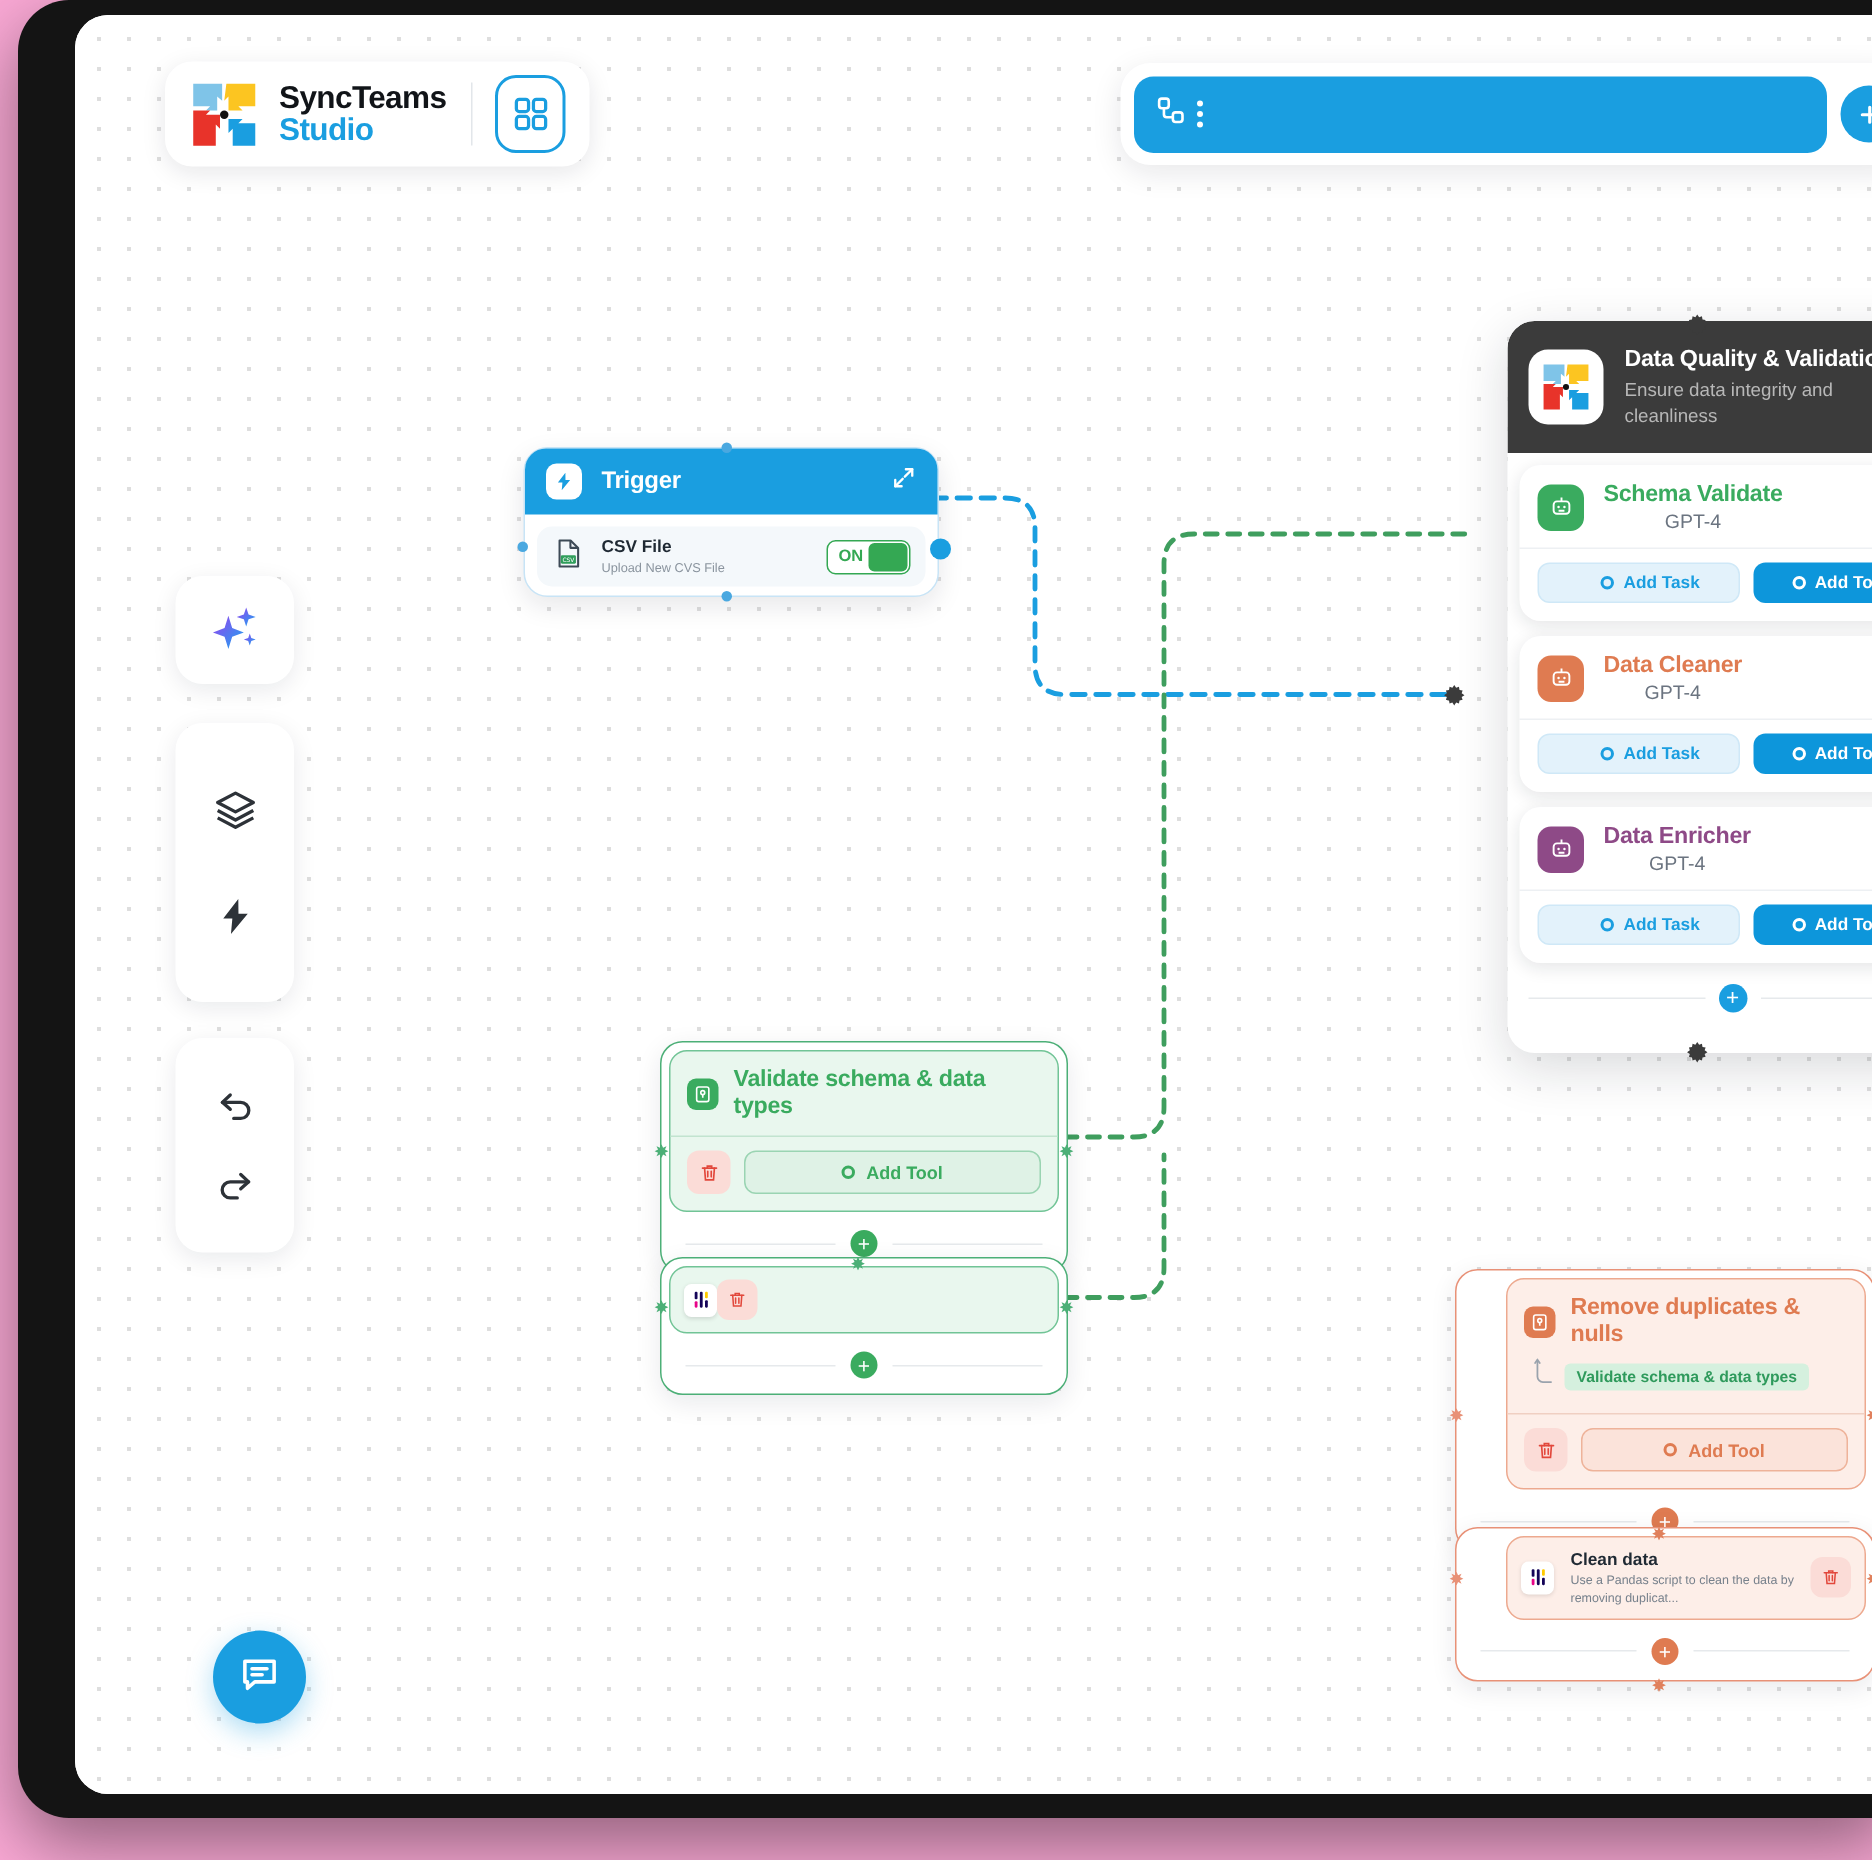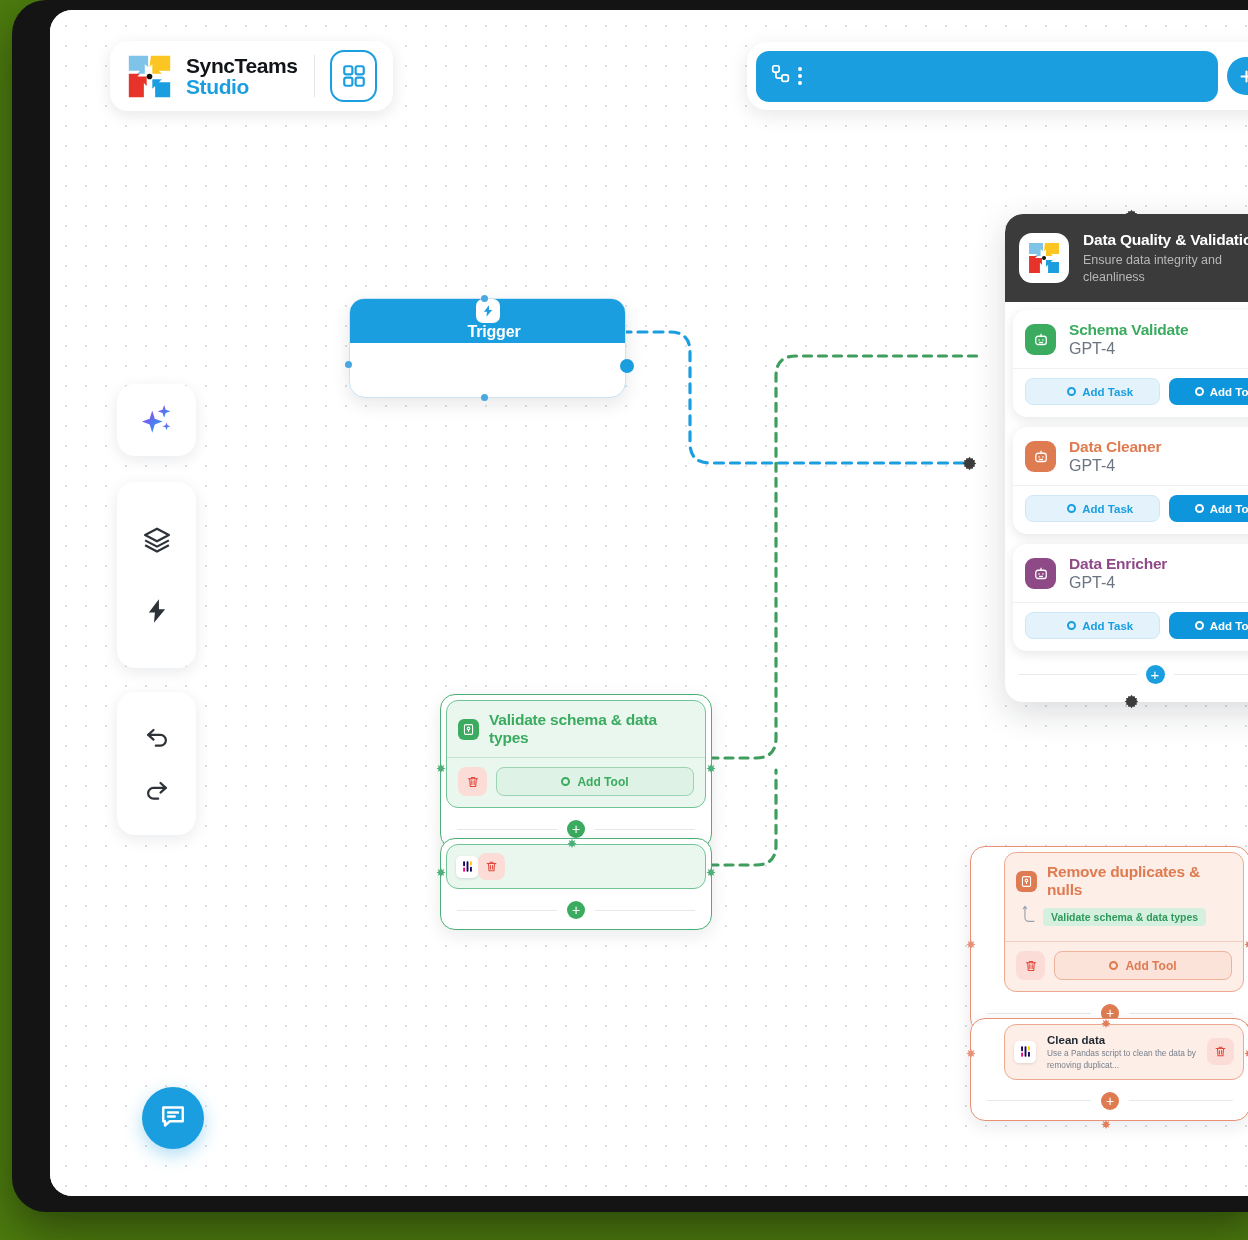--- a/index.html
+++ b/index.html
@@ -2,21 +2,21 @@
 <html><head>
 <meta charset="utf-8">
 <style>
   * { box-sizing: border-box; margin: 0; padding: 0; }
   html, body {
     width: 1248px; height: 1240px;
     background: #ffffff;
     font-family: "Liberation Sans", sans-serif;
     overflow: hidden;
   }
-  #root { position: relative; width: 1248px; height: 1240px; background:#4d7c0f; }
+  #root { position: relative; width: 1248px; height: 1240px; background:#f9a8d4; }
 
   
   .frame {
     position: absolute;
     left: 12px; top: 0px; width: 1248px; height: 1212px;
     background: #141414;
     border-radius: 34px 0 0 34px;
     box-shadow: 0 18px 46px rgba(0,0,0,.42);
   }
   .frame-inner {
@@ -102,21 +102,21 @@
 
   
   .trigger {
     position: absolute; left: 299px; top: 288px; width: 277px; height: 100px;
     border-radius: 16px; background: #fff;
     border: 1.5px solid #c8e4f6;
     box-shadow: 0 6px 18px rgba(16,24,40,.10);
   }
   .trigger-head {
     height: 44px; background: #1a9ee0; border-radius: 14px 14px 0 0;
-    display: flex; align-items: center; padding: 0 14px; cursor: pointer; flex-direction: column;
+    display: flex; align-items: center; padding: 0 14px; cursor: pointer;
   }
   .sq-icon {
     width: 24px; height: 24px; border-radius: 7px; background: #fff;
     display:flex; align-items:center; justify-content:center; flex:none;
   }
   .trigger-title { color: #fff; font-size: 16px; font-weight: 700; margin-left: 13px; flex: 1; letter-spacing:-.2px;}
   .trigger-body { padding: 8px; }
   .csv-row {
     height: 40px; background: #f4f8fb; border-radius: 10px;
     display: flex; align-items: center; padding: 0 10px;
@@ -160,21 +160,21 @@
     background: #fff; border-radius: 14px; padding: 11px 12px 12px;
     box-shadow: 0 3px 12px rgba(16,24,40,.11);
   }
   .agent-top { display: flex; align-items: center; }
   .agent-ico {
     width: 31px; height: 31px; border-radius: 9px; flex:none;
     display:flex; align-items:center; justify-content:center;
   }
   .agent-meta { margin-left: 13px; }
   .agent-name { font-size: 15.5px; font-weight: 600; letter-spacing: -.2px; }
-  .agent-model { font-size: 16px; color: #6b7480; margin-top: 1px; }
+  .agent-model { font-size: 13px; color: #6b7480; margin-top: 1px; text-align: center; }
   .agent-sep { height: 1px; background: #edf0f3; margin: 10px -12px 9px; }
   .agent-btns { display: flex; gap: 9px; }
   .btn {
     flex: 1; height: 27px; border-radius: 8px; font-size: 11.5px; font-weight: 600;
     display: flex; align-items: center; justify-content: center; gap: 6px; cursor: pointer;
   }
   .btn-task { background: #e3f2fb; color: #1a9ee0; border: 1px solid #cfe8f7; padding-left: 16px; }
   .btn-tool { background: #0d96db; color: #fff; }
   .dotico { width: 9px; height: 9px; border-radius: 50%; border: 2px solid currentColor; display:block;}
 
@@ -378,20 +378,40 @@
           <span class="trigger-title">Trigger</span>
           <span>
             <svg width="17" height="17" viewBox="0 0 24 24" fill="none" stroke="#fff" stroke-width="2.2" stroke-linecap="round" stroke-linejoin="round">
               <path d="M14 4 h6 v6"></path>
                 <path d="M20 4 L13 11"></path>
               <path d="M10 20 H4 v-6"></path>
                 <path d="M4 20 L11 13"></path>
             </svg>
           </span>
         </div>
+        <div class="trigger-body">
+          <div class="csv-row">
+            <span>
+              <svg width="22" height="22" viewBox="0 0 24 24">
+                <path d="M5.5 2.6 h8 L19 8 v13.4 H5.5 Z" fill="none" stroke="#3d4a56" stroke-width="1.5" stroke-linejoin="round"></path>
+                <path d="M13.4 2.6 v5.3 H19" fill="none" stroke="#3d4a56" stroke-width="1.5" stroke-linejoin="round"></path>
+                <rect x="6.4" y="13.2" width="11" height="6.2" rx="1" fill="#2f9e5b"></rect>
+                <text x="11.9" y="17.9" font-size="4.3" fill="#fff" text-anchor="middle" font-family="DejaVu Sans">CSV</text>
+              </svg>
+            </span>
+            <span class="csv-txt">
+              <div class="csv-t1">CSV File</div>
+              <div class="csv-t2">Upload New CVS File</div>
+            </span>
+            <span class="toggle">
+              <span>ON</span>
+              <i></i>
+            </span>
+          </div>
+        </div>
       </div>
 
       <div class="panel">
         <div class="panel-head">
           <span class="panel-logo">
             <svg viewBox="0 0 100 100" width="34" height="34">
               <path d="M47 6 L47 30 L40 24 L40 44 L24 44 L30 38 L6 38 L6 6 Z" fill="#7fc4e8"></path>
               <path d="M53 6 L94 6 L94 38 L70 38 L76 44 L56 44 L56 24 L50 30 Z" fill="#fcc521"></path>
               <path d="M6 44 L30 44 L24 50 L44 50 L44 70 L38 64 L38 94 L6 94 Z" fill="#e8332a"></path>
               <path d="M56 56 L76 56 L70 62 L94 62 L94 94 L62 94 L62 70 L56 76 Z" fill="#1a9ee0"></path>

